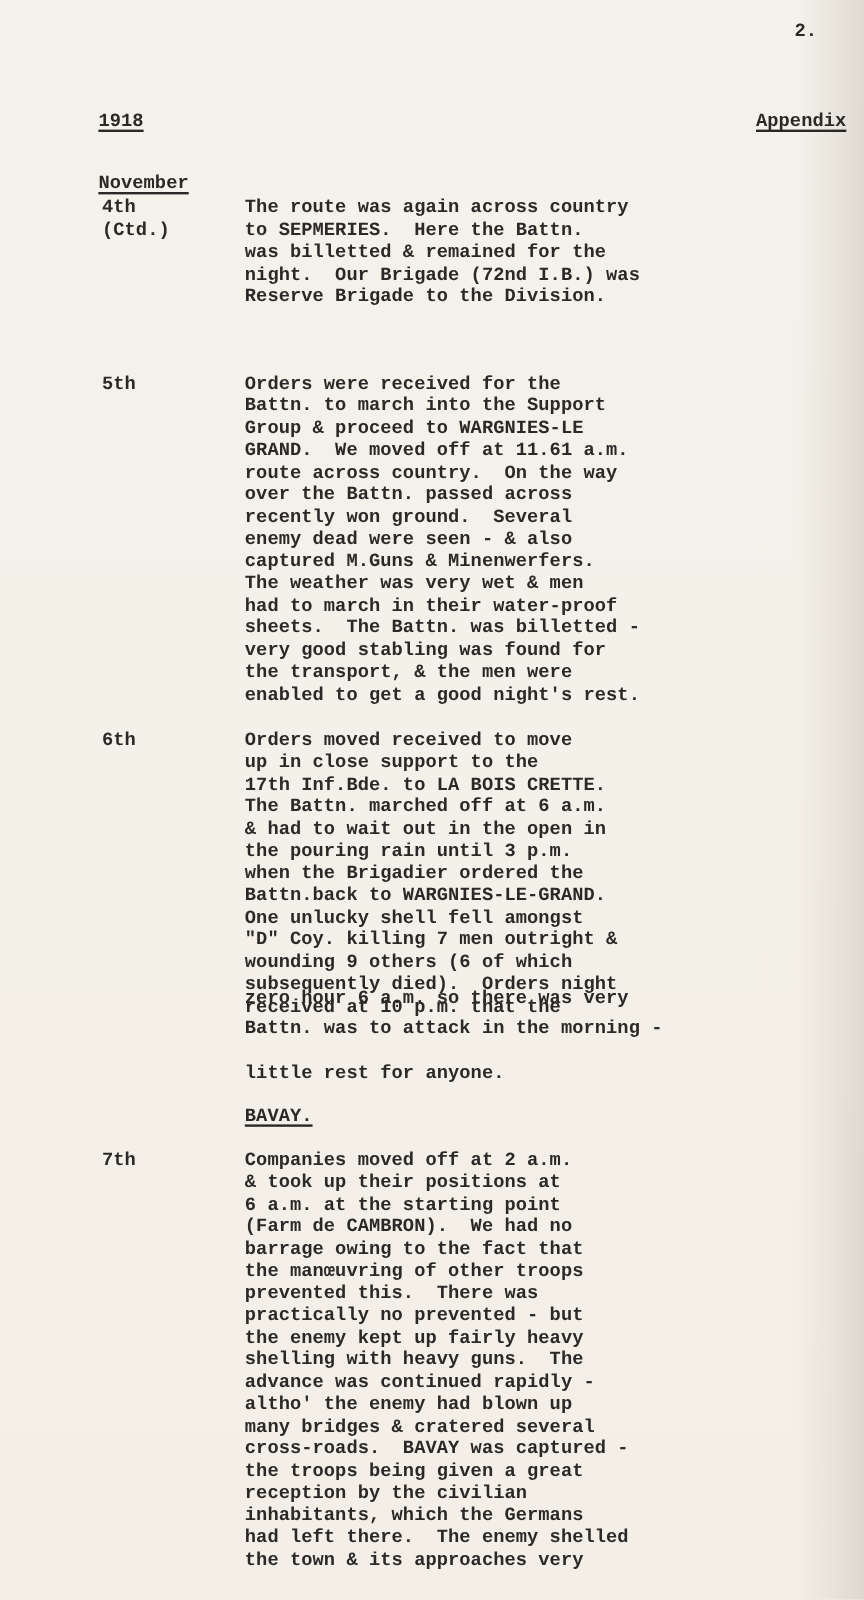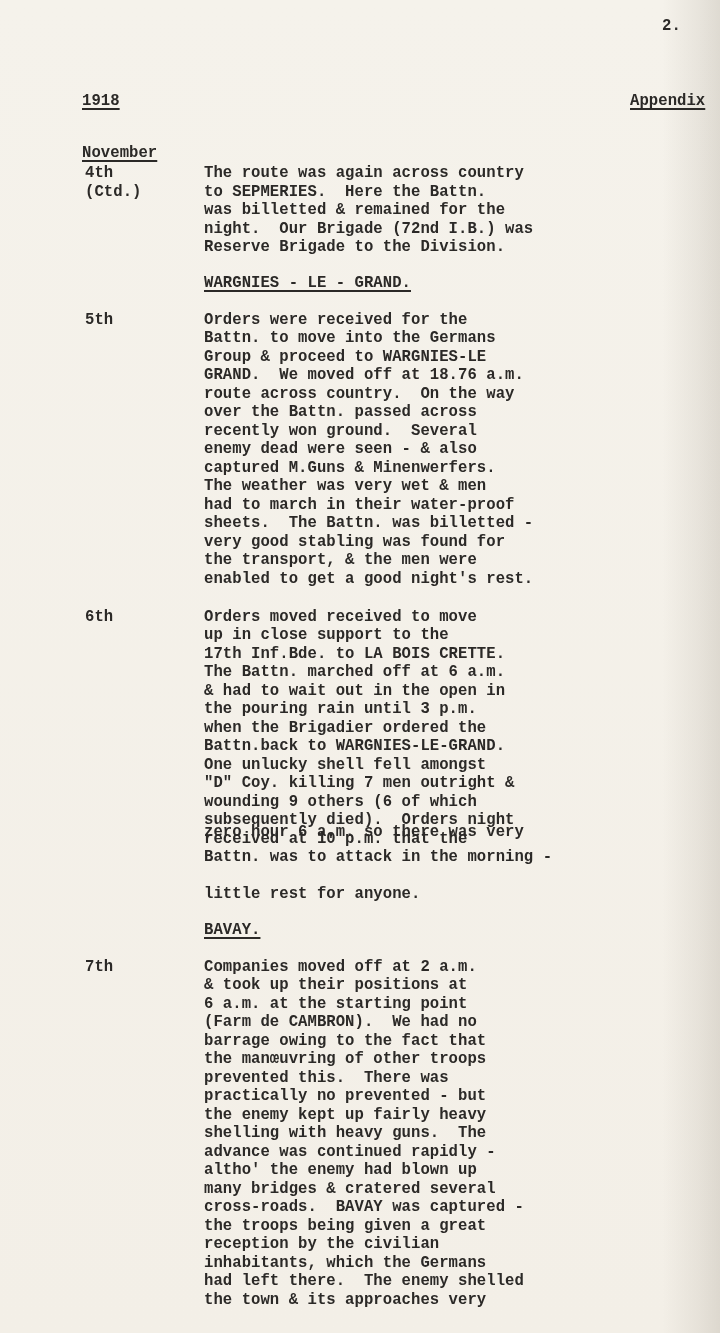--- a/index.html
+++ b/index.html
@@ -47,28 +47,27 @@
   <div class="t date" style="top:164px">4th</div>
   <div class="t date" style="top:183px">(Ctd.)</div>
   <div class="body-block">
     <div class="t body-block" style="top:164px">The route was again across country</div>
     <div class="t body-block" style="top:183px">to SEPMERIES.  Here the Battn.</div>
     <div class="t body-block" style="top:201px">was billetted &amp; remained for the</div>
     <div class="t body-block" style="top:220px">night.  Our Brigade (72nd I.B.) was</div>
     <div class="t body-block" style="top:238px">Reserve Brigade to the Division.</div>
   </div>
 
-  <div class="t heading u" style="top:274px">WARGNIES - LE - GRAND.</div>
 
   <div class="t date" style="top:311px">5th</div>
   <div>
     <div class="t body-block" style="top:311px">Orders were received for the</div>
-    <div class="t body-block" style="top:329px">Battn. to move into the Germans</div>
+    <div class="t body-block" style="top:329px">Battn. to march into the Support</div>
     <div class="t body-block" style="top:348px">Group &amp; proceed to WARGNIES-LE</div>
-    <div class="t body-block" style="top:366px">GRAND.  We moved off at 18.76 a.m.</div>
+    <div class="t body-block" style="top:366px">GRAND.  We moved off at 11.61 a.m.</div>
     <div class="t body-block" style="top:385px">route across country.  On the way</div>
     <div class="t body-block" style="top:403px">over the Battn. passed across</div>
     <div class="t body-block" style="top:422px">recently won ground.  Several</div>
     <div class="t body-block" style="top:440px">enemy dead were seen - &amp; also</div>
     <div class="t body-block" style="top:459px">captured M.Guns &amp; Minenwerfers.</div>
     <div class="t body-block" style="top:477px">The weather was very wet &amp; men</div>
     <div class="t body-block" style="top:496px">had to march in their water-proof</div>
     <div class="t body-block" style="top:514px">sheets.  The Battn. was billetted -</div>
     <div class="t body-block" style="top:533px">very good stabling was found for</div>
     <div class="t body-block" style="top:551px">the transport, &amp; the men were</div>

